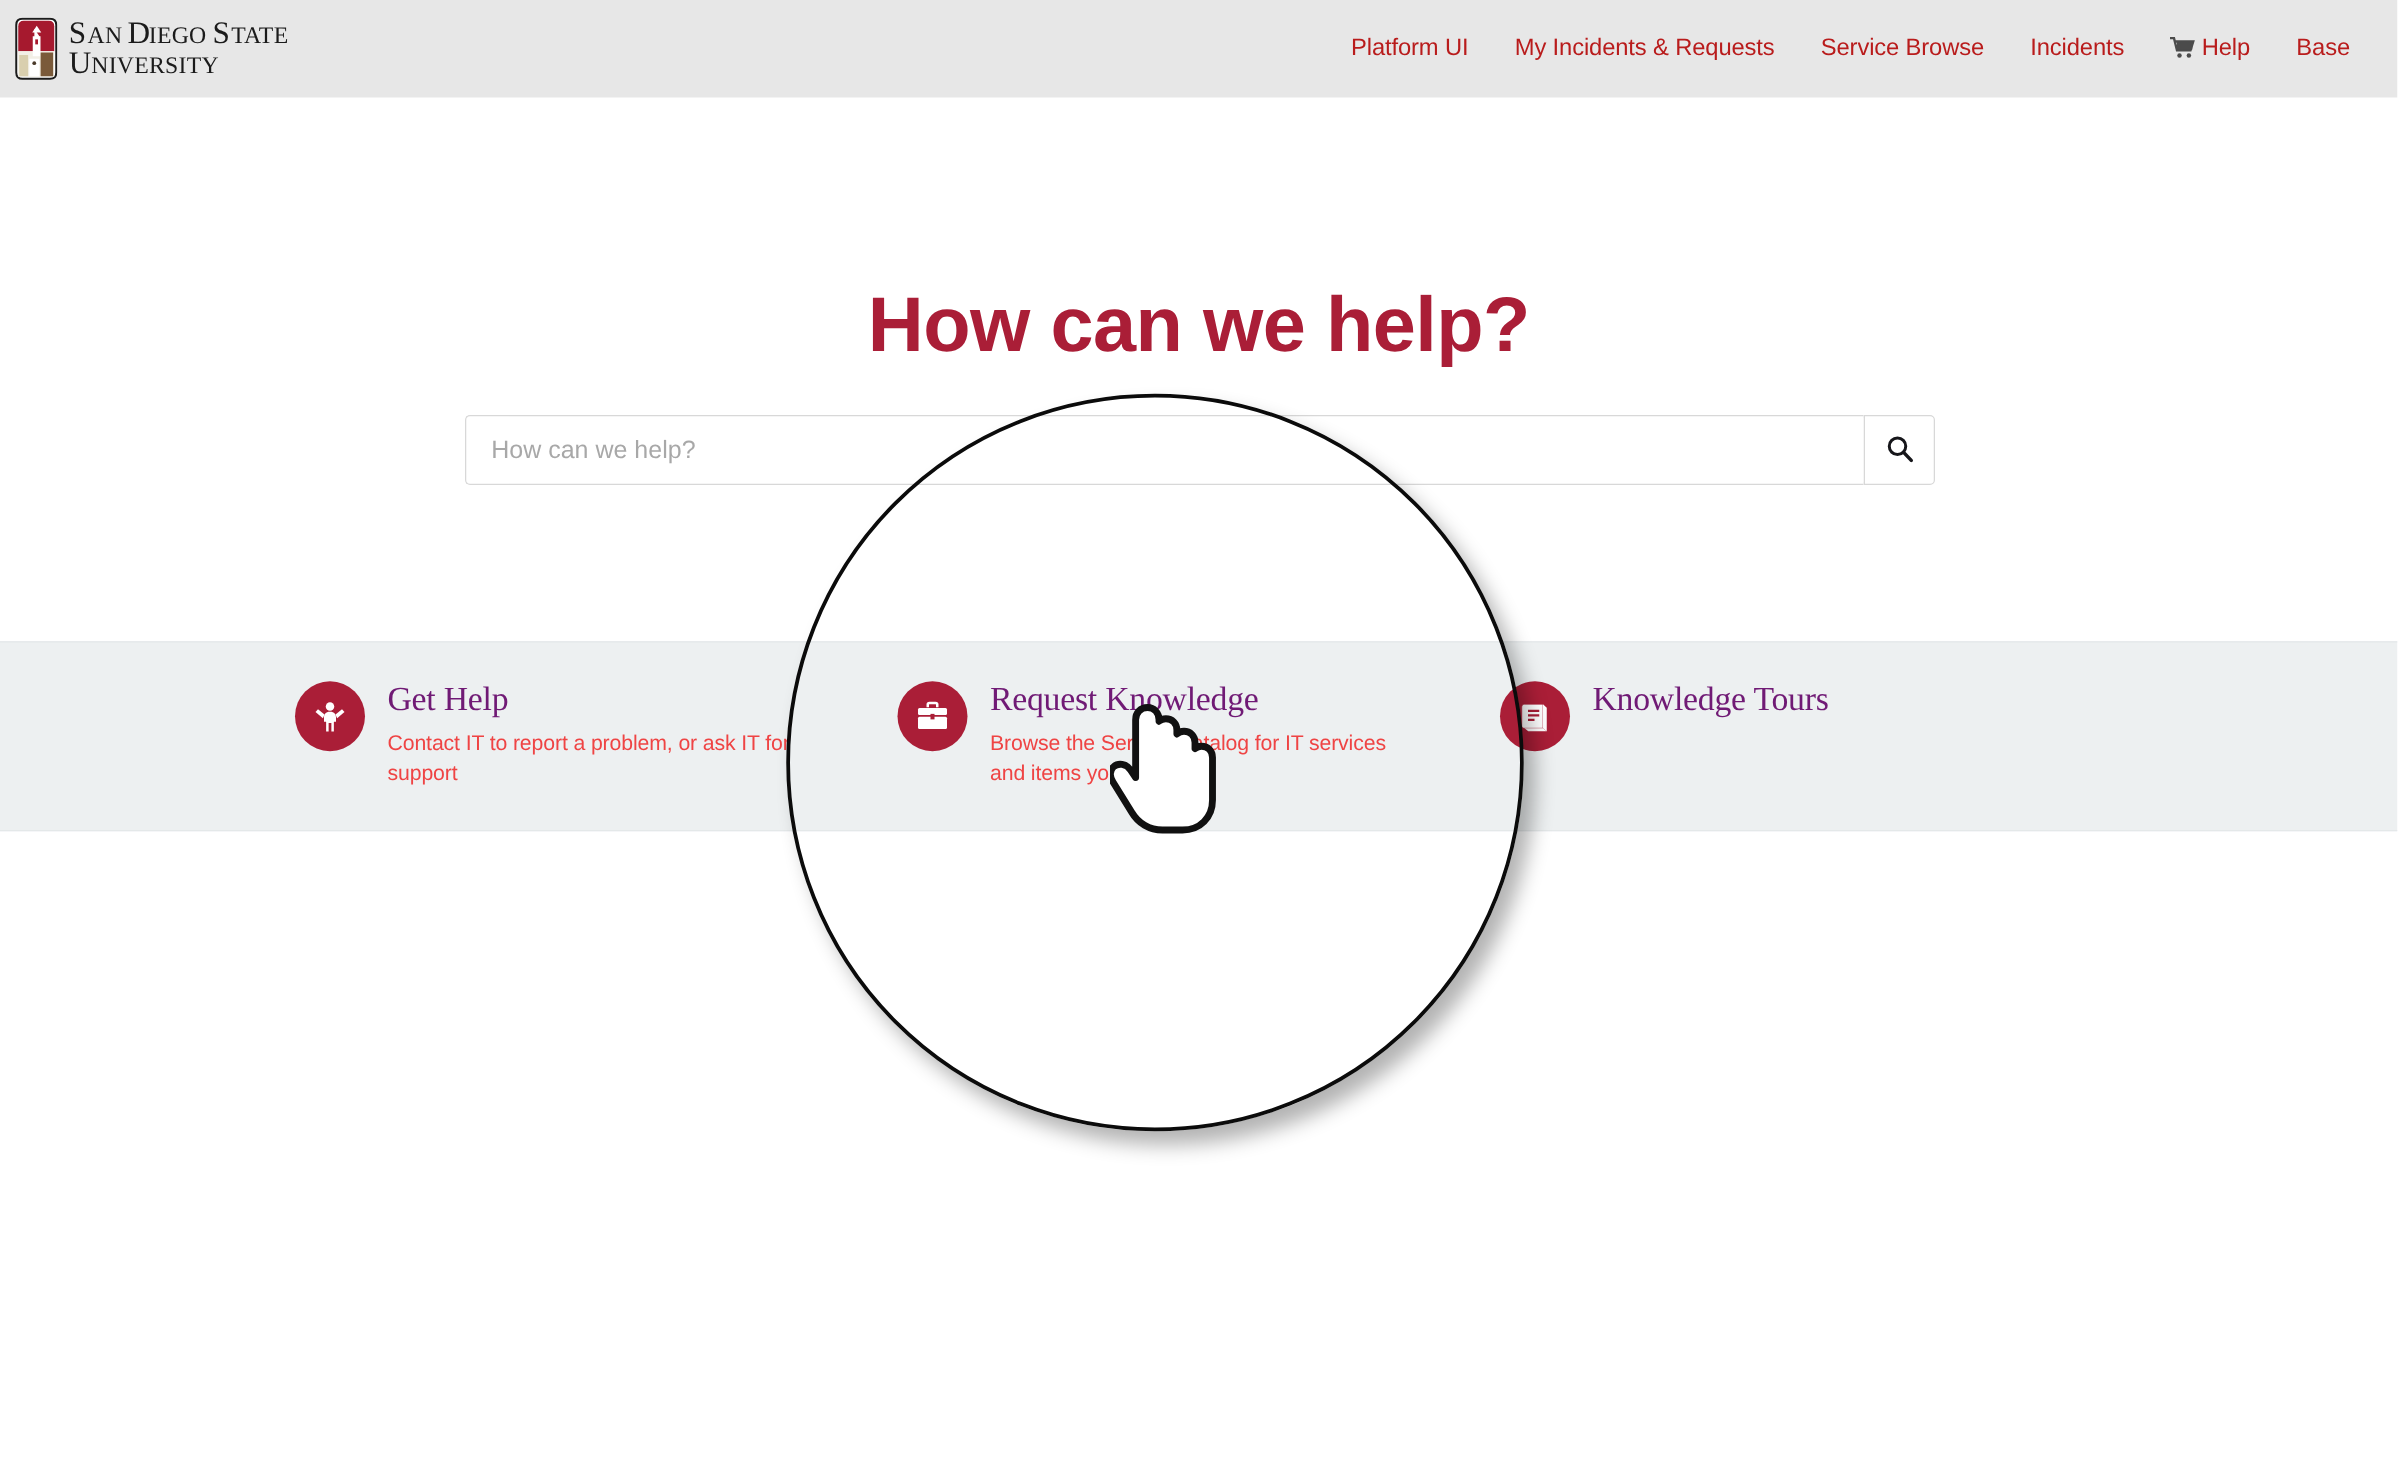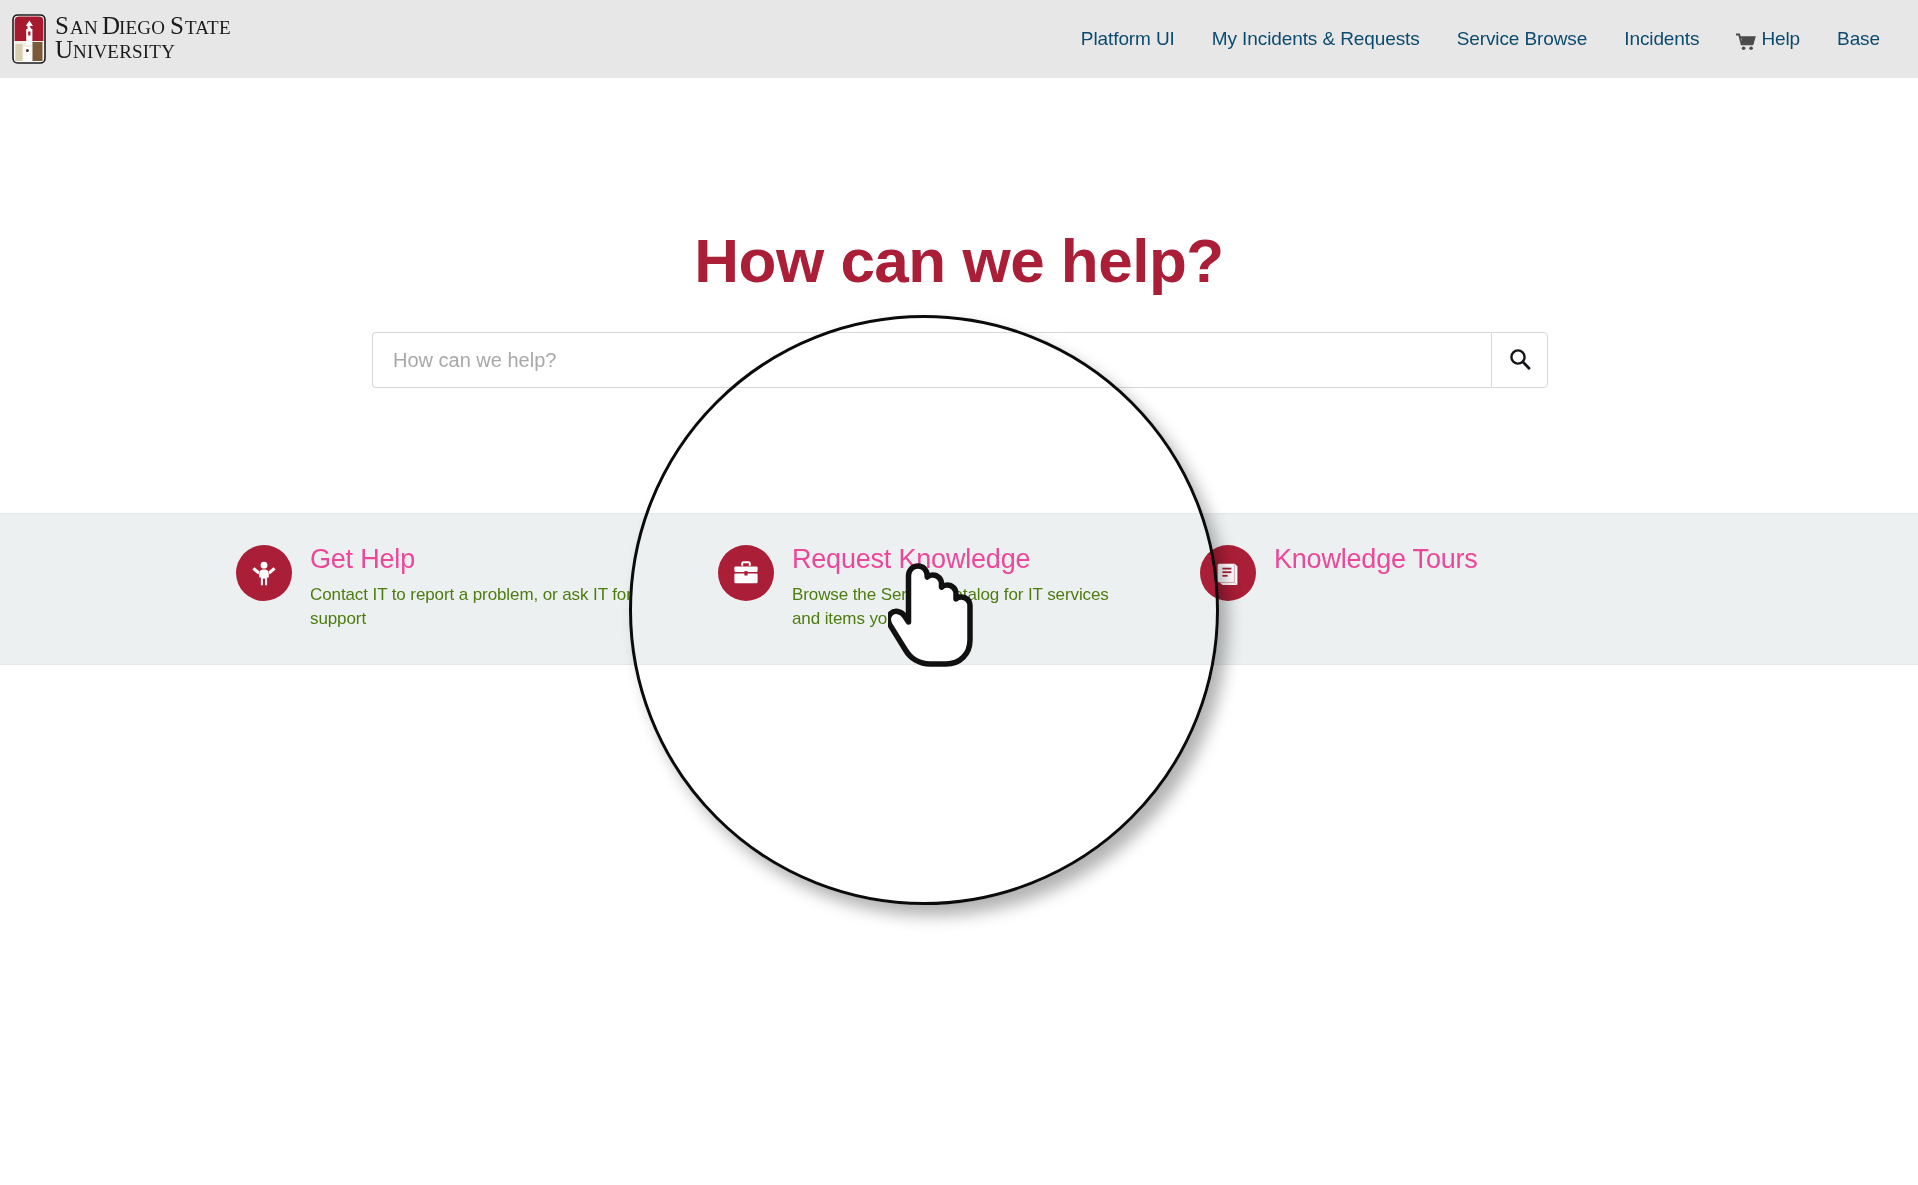--- a/index.html
+++ b/index.html
@@ -51,26 +51,26 @@
     right: 0;
     top: 0;
     height: 78px;
     display: flex;
     align-items: center;
     padding-right: 38px;
   }
 
   .nav-item {
     font-size: 19px;
-    color: #0c4a6e;
+    color: #b91c1c;
     margin-left: 37px;
     white-space: nowrap;
     letter-spacing: -0.1px;
     display: flex;
-    align-items: flex-end;
+    align-items: flex-start;
     cursor: pointer;
   }
 
   .cart-glyph {
     display: inline-block;
     margin-right: 4px;
     width: 21px;
     height: 18px;
     position: relative;
     top: 1px;
@@ -167,29 +167,30 @@
     align-items: center;
     justify-content: center;
     margin-right: 18px;
     margin-top: 2px;
   }
 
   .card-body { padding-top: 2px; }
 
   .card-title {
     font-size: 27px;
-    color: #ec4899;
+    color: #701a75;
     line-height: 1.05;
     margin-bottom: 10px;
     letter-spacing: -0.2px;
+    font-family: Liberation Serif, serif;
   }
 
   .card-desc {
     font-size: 17px;
-    color: #4d7c0f;
+    color: #ef4444;
     line-height: 1.42;
     max-width: 345px;
     letter-spacing: -0.1px;
   }
 
   
   .magnifier {
     position: absolute;
     left: 629px;
     top: 315px;

